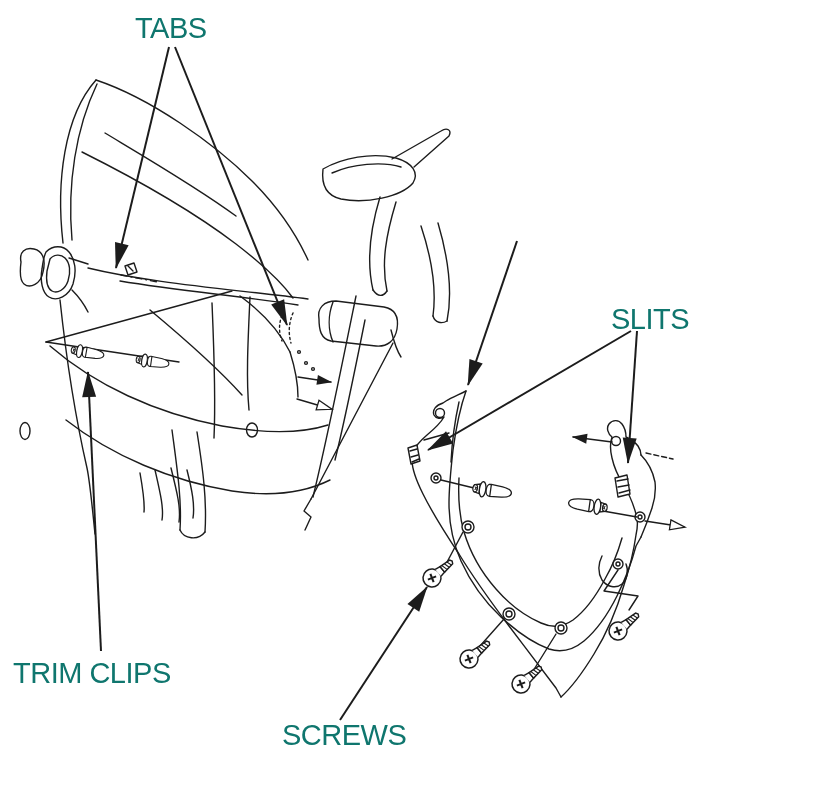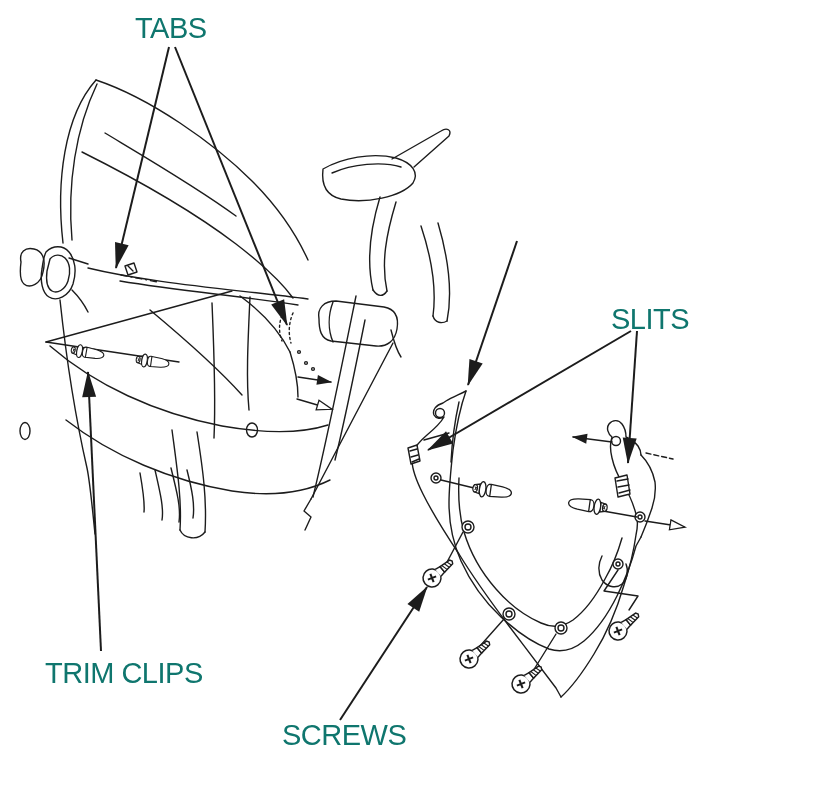--- a/index.html
+++ b/index.html
@@ -226,16 +226,16 @@
     <path class="leader" d="M101,651 L88,372" marker-end="url(#ah)"></path>
     <path class="leader" d="M340,720 L427,587" marker-end="url(#ah)"></path>
   </g>
 </svg>
 
   <div class="lbl" style="left:135px;top:13px;">TABS</div>
 
 
   <div class="lbl" style="left:611px;top:304px;">SLITS</div>
 
-  <div class="lbl" style="left:13px;top:658px;margin-left:32px;">TRIM CLIPS</div>
+  <div class="lbl" style="left:13px;top:658px;">TRIM CLIPS</div>
 
   <div class="lbl" style="left:282px;top:720px;">SCREWS</div>
 </div>
 
 </body></html>

